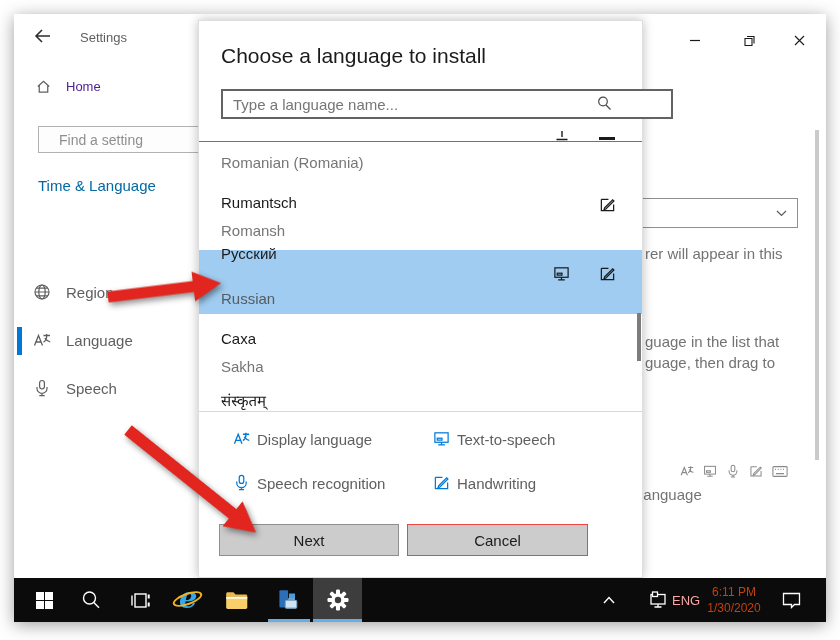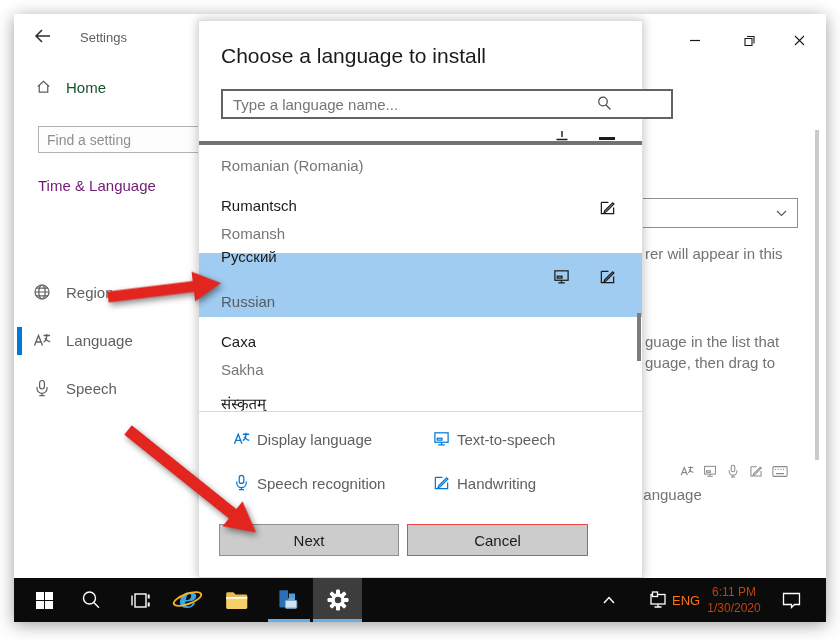--- a/index.html
+++ b/index.html
@@ -12,45 +12,45 @@
   
   .back-btn { left:18px; top:13px; width:22px; height:20px; background:none; border:none; cursor:pointer; }
   .app-title { left:66px; top:16px; font-size:13px; color:#5f5f5f; }
   .winctl { top:14px; width:34px; height:24px; display:flex; align-items:center; justify-content:center; background:none; border:none; }
   .ctl-min { left:664px; } .ctl-max { left:718px; } .ctl-close { left:768px; }
 
   
   .side-icon { color:#5f5f5f; }
   .home-row { left:0; top:62px; width:184px; height:26px; }
   .home-row svg { position:absolute; left:21px; top:2px; }
-  .home-label { position:absolute; left:52px; top:3px; font-size:15px; color:#14532d; }
-  .find-box { left:24px; top:112px; width:161px; height:27px; border:1px solid #b2b2b2; background:#fdfdfd; font-size:14px; color:#8f8f8f; padding:0 8px; font-family:inherit; }
+  .home-label { position:absolute; left:52px; top:3px; font-size:13px; color:#4c1d95; }
+  .find-box { left:24px; top:112px; width:161px; height:27px; border:1px solid #b2b2b2; background:#fdfdfd; font-size:14px; color:#8f8f8f; padding:0 20px; font-family:inherit; }
   .find-box::placeholder { color:#8f8f8f; opacity:1; }
-  .side-section { left:24px; top:163px; font-size:15px; color:#701a75; }
+  .side-section { left:24px; top:163px; font-size:15px; color:#0369a1; }
   .nav-item { left:0; width:184px; height:40px; cursor:pointer; }
   .nav-item svg { position:absolute; left:19px; top:10px; }
   .nav-label { position:absolute; left:52px; top:11px; font-size:15px; color:#5f5f5f; }
   .nav-accent { position:absolute; left:3px; top:6px; width:5px; height:28px; background:#0078d7; display:none; }
   .nav-item.selected .nav-accent { display:block; }
 
   
   .bg-combo { left:629px; top:184px; width:155px; height:30px; border:1px solid #8f8f8f; border-left:none; background:#fff; }
   .bg-combo svg { position:absolute; right:10px; top:11px; }
   .bg-frag { font-size:15px; color:#737373; white-space:nowrap; }
   .bg-iconrow { left:666px; top:450px; display:flex; gap:9px; color:#8a8a8a; align-items:center; }
   .bg-scrollbar { left:801px; top:116px; width:4px; height:330px; background:#cacaca; }
 
   
   .dialog { left:184px; top:6px; width:445px; height:558px; background:#fff; border:1px solid #dedede; box-shadow:0 0 10px rgba(0,0,0,.26); }
   .dlg-title { left:22px; top:23px; font-size:21px; color:#1b1b1b; }
   .dlg-search { left:22px; top:68px; width:452px; height:30px; border:2px solid #636363; background:#fff; font-size:15px; color:#767676; padding:0 30px 0 10px; font-family:inherit; }
   .dlg-search::placeholder { color:#767676; opacity:1; }
   .dlg-search-icon { left:398px; top:75px; color:#4a4a4a; }
   .frag-top { color:#1b1b1b; }
-  .lang-list { left:0; top:120px; width:443px; height:271px; border-top:4px solid #737373; border-bottom:1px solid #d8d8d8; overflow:hidden; }
+  .lang-list { left:0; top:120px; width:443px; height:271px; border-top:1px solid #737373; border-bottom:1px solid #d8d8d8; overflow:hidden; }
   .lang-native { position:absolute; left:22px; font-size:15px; color:#1b1b1b; }
   .lang-eng { position:absolute; left:22px; font-size:15px; color:#767676; }
   .row-icon { position:absolute; color:#1b1b1b; }
   .sel-band { position:absolute; left:0; top:108px; width:443px; height:64px; background:#9fccf0; }
   .list-scroll-thumb { left:438px; top:292px; width:4px; height:48px; background:#7c7c7c; }
 
   .legend-item { height:18px; }
   .legend-item svg { position:absolute; left:0; top:0; color:#0078d7; }
   .legend-label { position:absolute; left:24px; top:1px; font-size:15px; color:#5f5f5f; white-space:nowrap; }
   .dlg-btn { top:503px; width:180px; height:32px; background:#cccccc; font-size:15px; color:#1b1b1b; font-family:inherit; cursor:pointer; }
@@ -63,21 +63,21 @@
   .tb-start { left:6px; } .tb-search { left:53px; } .tb-taskview { left:102px; }
   .tb-ie { left:150px; } .tb-folder { left:199px; } .tb-blueapp { left:249px; }
   .tb-gear { left:299px; width:49px; background:#3d3d3d; }
   .tb-underline { position:absolute; bottom:0; height:3px; background:#67aee6; }
   .ul-blueapp { left:254px; width:42px; } .ul-gear { left:299px; width:49px; }
   .ie-wrap { position:relative; width:30px; height:30px; }
   .ie-e { position:absolute; left:6px; top:-4px; font-size:29px; font-style:italic; color:#35a6e8; font-weight:bold; font-family:"DejaVu Serif",serif; }
   .ie-ring { position:absolute; left:-1px; top:8px; width:31px; height:12px; border:2.5px solid #f2b21d; border-radius:50%; transform:rotate(-20deg); }
   .tray-chevron { left:584px; top:12px; width:22px; height:20px; display:flex; align-items:center; justify-content:center; background:none; border:none; }
   .tray-input { left:632px; top:11px; width:22px; height:22px; display:flex; align-items:center; justify-content:center; background:none; border:none; }
-  .tray-lang { left:658px; top:15px; font-size:13px; color:#f97316; cursor:pointer; }
+  .tray-lang { left:658px; top:15px; font-size:13px; color:#fca5a5; cursor:pointer; }
   .tray-clock { left:689px; top:6px; width:62px; text-align:center; font-size:12px; line-height:16px; color:#c2410c; cursor:pointer; }
   .tray-action { left:764px; top:11px; width:26px; height:22px; display:flex; align-items:center; justify-content:center; background:none; border:none; }
 
   .arrow-svg { pointer-events:none; }
 </style>
 </head>
 <body>
 
 <div class="screen">
   <div class="win">

